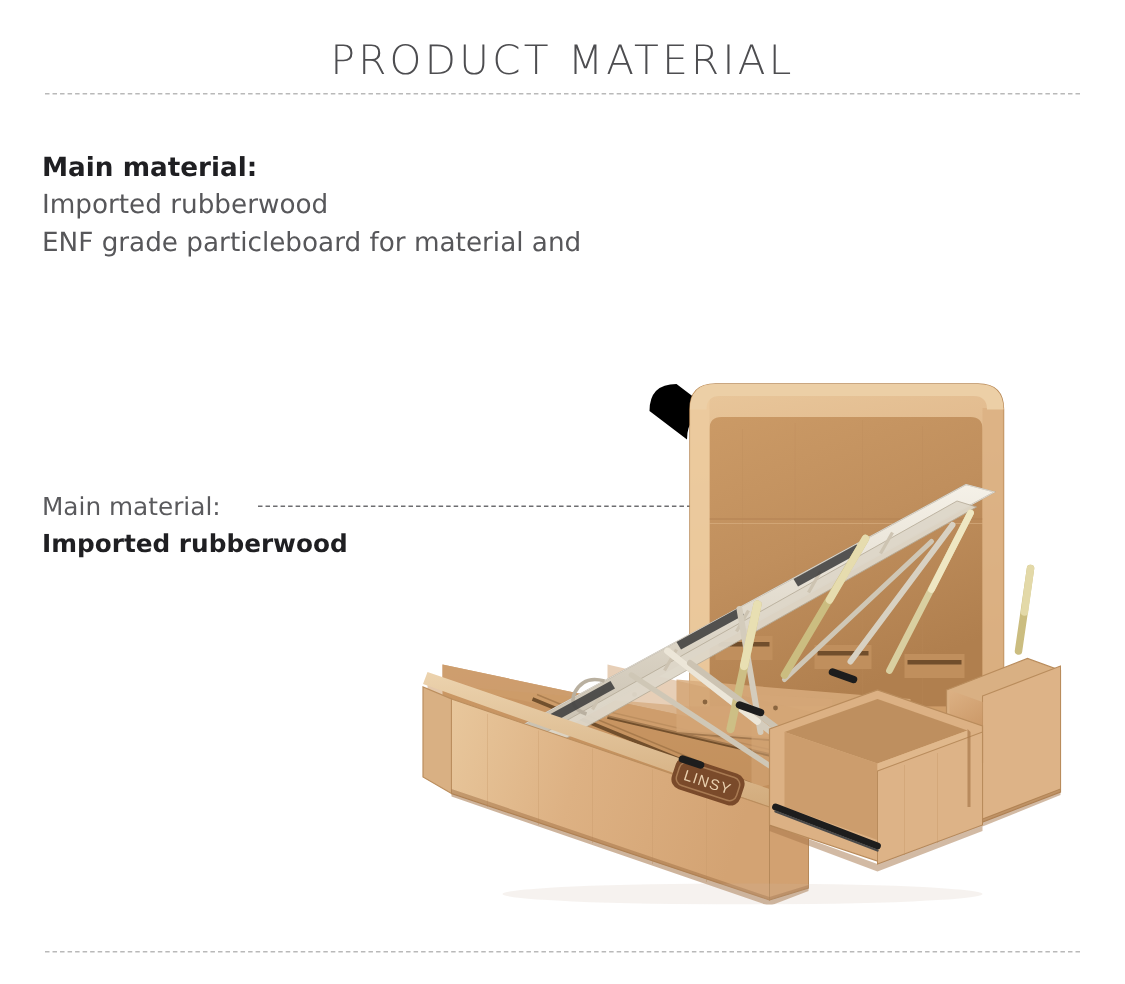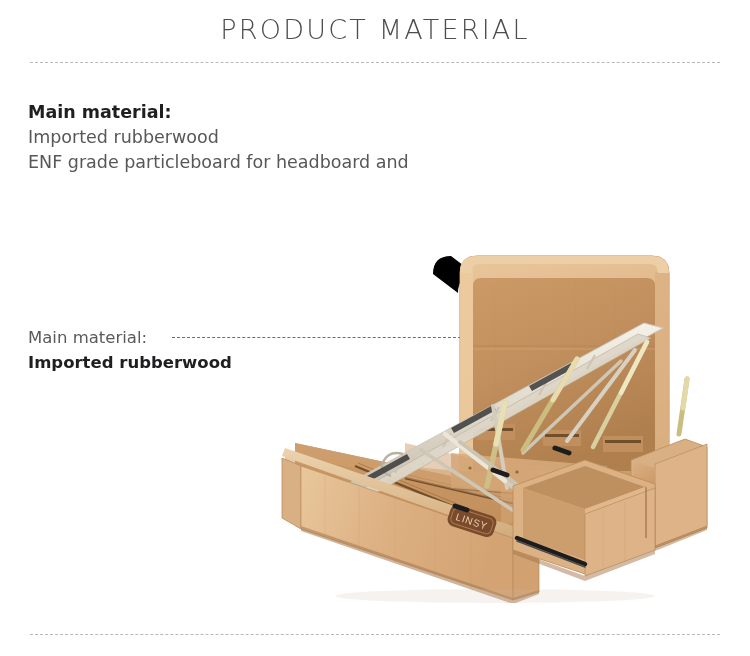--- a/index.html
+++ b/index.html
@@ -12,21 +12,21 @@
     height: 656px;
     position: relative;
     overflow: hidden;
     font-family: "Liberation Sans", sans-serif;
     -webkit-font-smoothing: antialiased;
   }
 
   
   .page-title {
     position: absolute;
-    top: 14px;
+    top: 25px;
     left: 0;
     width: 750px;
     text-align: center;
     font-size: 27px;
     font-weight: 300;
     letter-spacing: 2.2px;
     color: #4d4d50;
     font-family: "DejaVu Sans", sans-serif;
     white-space: nowrap;
   }
@@ -111,21 +111,21 @@
 </head>
 <body>
 
 <div class="page-title">PRODUCT MATERIAL</div>
 
 <div class="divider top"></div>
 
 <div class="spec-block">
   <div class="spec-line strong">Main material:</div>
   <div class="spec-line">Imported rubberwood</div>
-  <div class="spec-line">ENF grade particleboard for headboard and</div>
+  <div class="spec-line">ENF grade particleboard for material and</div>
 </div>
 
 <div class="callout">
   <div class="callout-label">Main material:</div>
   <div class="callout-value">Imported rubberwood</div>
 </div>
 <div class="leader-line"></div>
 <div class="leader-dot"></div>
 
 <div class="product-photo">

